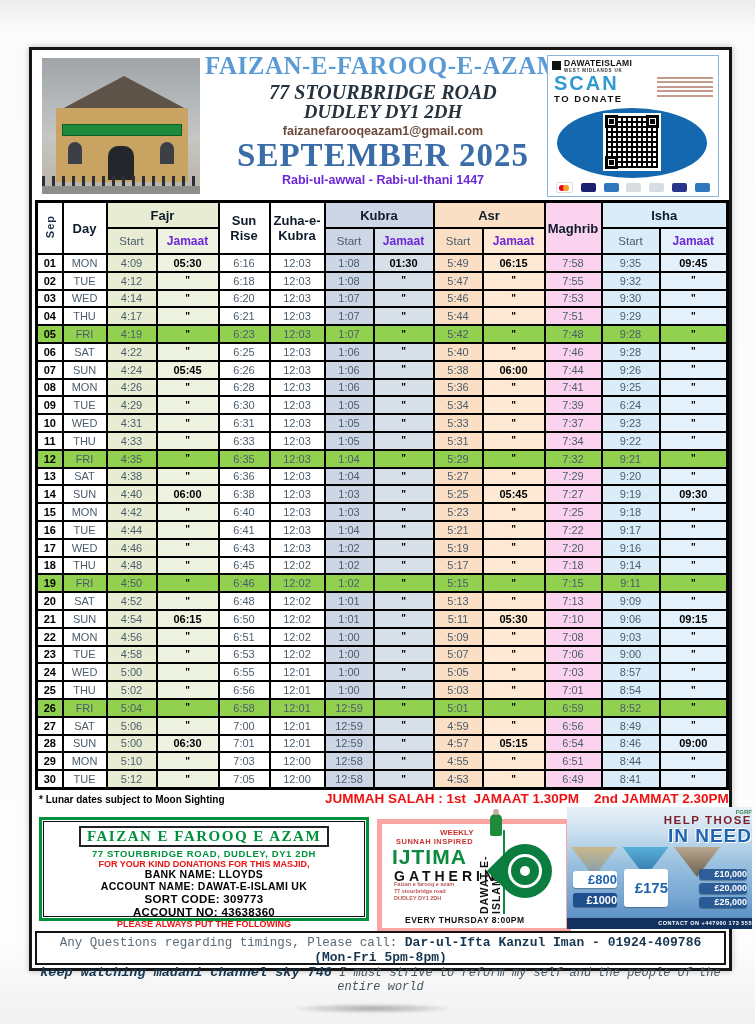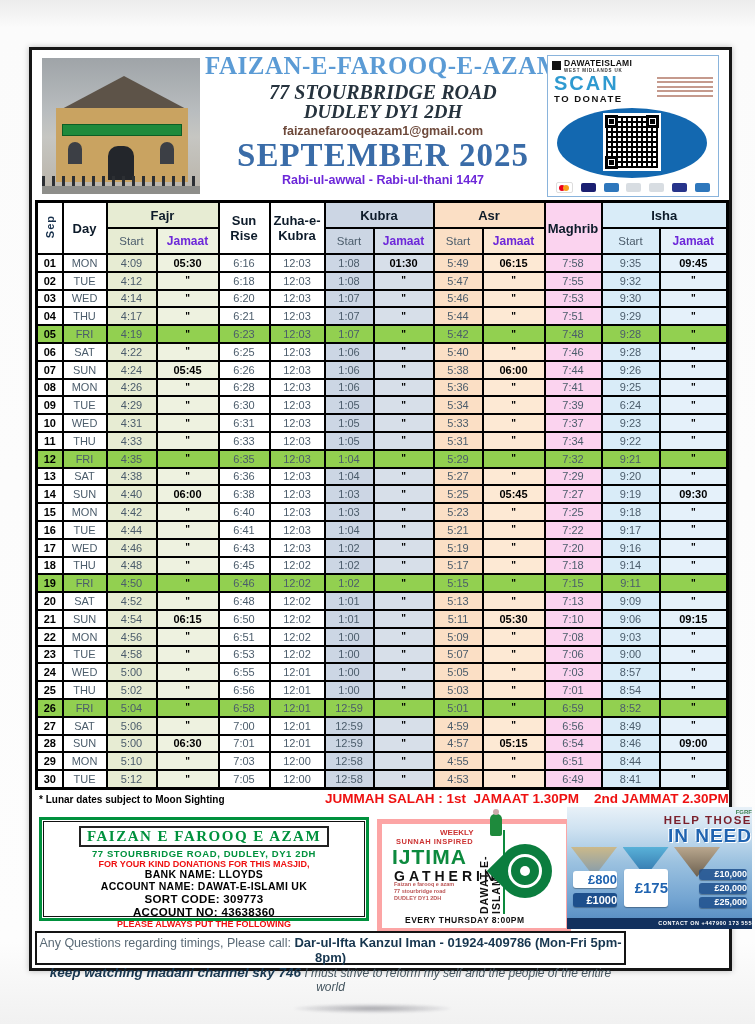--- a/index.html
+++ b/index.html
@@ -118,21 +118,21 @@
   .fg-tri.c{background:linear-gradient(#b9a78e,#6c604f);}
   .fg-card{position:absolute;background:#fff;border-radius:3px;color:#1f63b0;font-weight:900;box-shadow:0 1px 1px rgba(0,0,0,.3);}
   .fg-800{left:6px;top:64px;width:44px;font-size:13px;line-height:17px;}
   .fg-1000{left:6px;top:86px;width:44px;font-size:11px;line-height:14px;background:#1d4f8c;color:#fff;}
   .fg-175{left:57px;top:62px;width:44px;font-size:15px;line-height:38px;}
   .fg-k{right:5px;width:48px;font-size:9px;line-height:11px;background:rgba(29,79,140,.85);color:#fff;}
   .fg-k.k1{top:62px}.fg-k.k2{top:76px}.fg-k.k3{top:90px}
   .fg-contact{position:absolute;left:0;bottom:0;width:100%;height:11px;background:#12315e;color:#fff;font-size:5.5px;font-weight:bold;line-height:11px;letter-spacing:.5px;}
 
   
-  .fbox{position:absolute;left:3px;top:881px;width:591px;height:34px;border:2.5px solid #141414;box-sizing:border-box;text-align:center;background:#fff;}
+  .fbox{position:absolute;left:3px;top:881px;width:691px;height:34px;border:2.5px solid #141414;box-sizing:border-box;text-align:center;background:#fff;font-family:Liberation Mono, monospace;}
   .f1{margin-top:2px;font-size:12.5px;color:#5a6a76;}
   .f1 b{color:#17364f;font-size:13px;}
   .f2{font-size:12px;color:#44555f;font-style:italic;}
   .f2 b{color:#17364f;font-size:13.5px;}
 </style>
 </head>
 <body>
 
 <div class="canvas">
   <div class="page">

